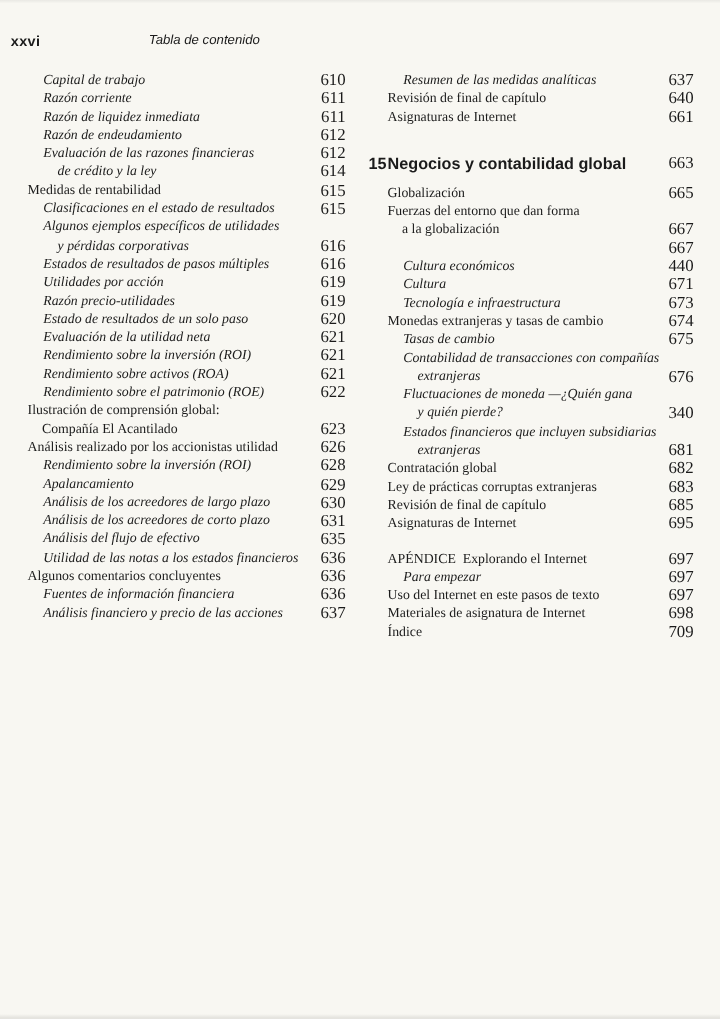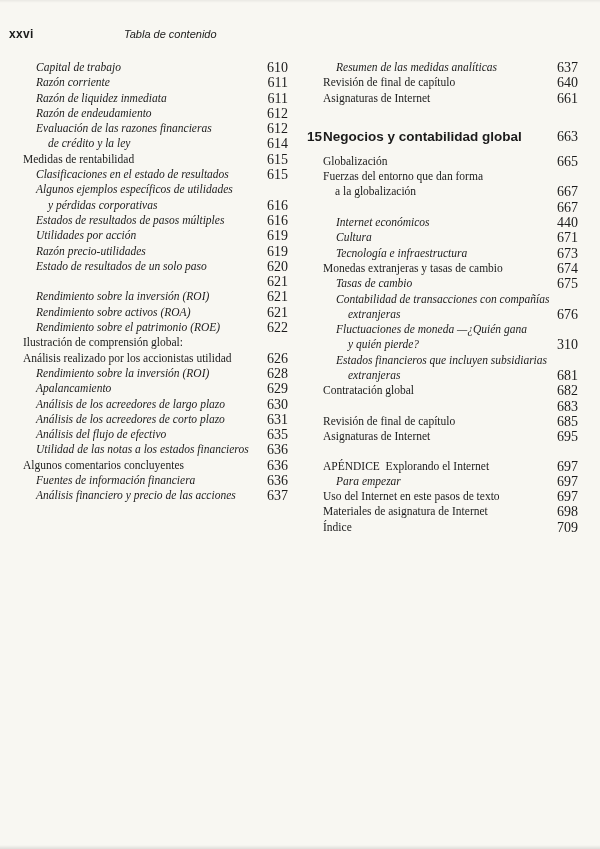--- a/index.html
+++ b/index.html
@@ -137,20 +137,21 @@
         </div>
       </div>
       <div class="entry sub">
         <div class="line">
           <span class="txt">Estado de resultados de un solo paso</span>
           <span class="pg">620</span>
         </div>
       </div>
       <div class="entry sub">
         <div class="line">
+          <span class="txt">Evaluación de la utilidad neta</span>
           <span class="pg">621</span>
         </div>
       </div>
       <div class="entry sub">
         <div class="line">
           <span class="txt">Rendimiento sobre la inversión (ROI)</span>
           <span class="pg">621</span>
         </div>
       </div>
       <div class="entry sub">
@@ -161,20 +162,24 @@
       </div>
       <div class="entry sub">
         <div class="line">
           <span class="txt">Rendimiento sobre el patrimonio (ROE)</span>
           <span class="pg">622</span>
         </div>
       </div>
       <div class="entry main">
         <div class="line">
           <span class="txt">Ilustración de comprensión global:</span>
+        </div>
+        <div class="line cont">
+          <span class="txt">Compañía El Acantilado</span>
+          <span class="pg">623</span>
         </div>
       </div>
       <div class="entry main">
         <div class="line">
           <span class="txt">Análisis realizado por los accionistas utilidad</span>
           <span class="pg">626</span>
         </div>
       </div>
       <div class="entry sub">
         <div class="line">
@@ -272,21 +277,21 @@
           <span class="pg">667</span>
         </div>
       </div>
       <div class="entry sub">
         <div class="line">
           <span class="pg">667</span>
         </div>
       </div>
       <div class="entry sub">
         <div class="line">
-          <span class="txt">Internet económicos</span>
+          <span class="txt">Cultura económicos</span>
           <span class="pg">440</span>
         </div>
       </div>
       <div class="entry sub">
         <div class="line">
           <span class="txt">Cultura</span>
           <span class="pg">671</span>
         </div>
       </div>
       <div class="entry sub">
@@ -315,40 +320,41 @@
           <span class="txt">extranjeras</span>
           <span class="pg">676</span>
         </div>
       </div>
       <div class="entry sub">
         <div class="line">
           <span class="txt">Fluctuaciones de moneda —¿Quién gana</span>
         </div>
         <div class="line cont">
           <span class="txt">y quién pierde?</span>
-          <span class="pg">310</span>
+          <span class="pg">340</span>
         </div>
       </div>
       <div class="entry sub">
         <div class="line">
           <span class="txt">Estados financieros que incluyen subsidiarias</span>
         </div>
         <div class="line cont">
           <span class="txt">extranjeras</span>
           <span class="pg">681</span>
         </div>
       </div>
       <div class="entry main">
         <div class="line">
           <span class="txt">Contratación global</span>
           <span class="pg">682</span>
         </div>
       </div>
       <div class="entry main">
         <div class="line">
+          <span class="txt">Ley de prácticas corruptas extranjeras</span>
           <span class="pg">683</span>
         </div>
       </div>
       <div class="entry main">
         <div class="line">
           <span class="txt">Revisión de final de capítulo</span>
           <span class="pg">685</span>
         </div>
       </div>
       <div class="entry main">

